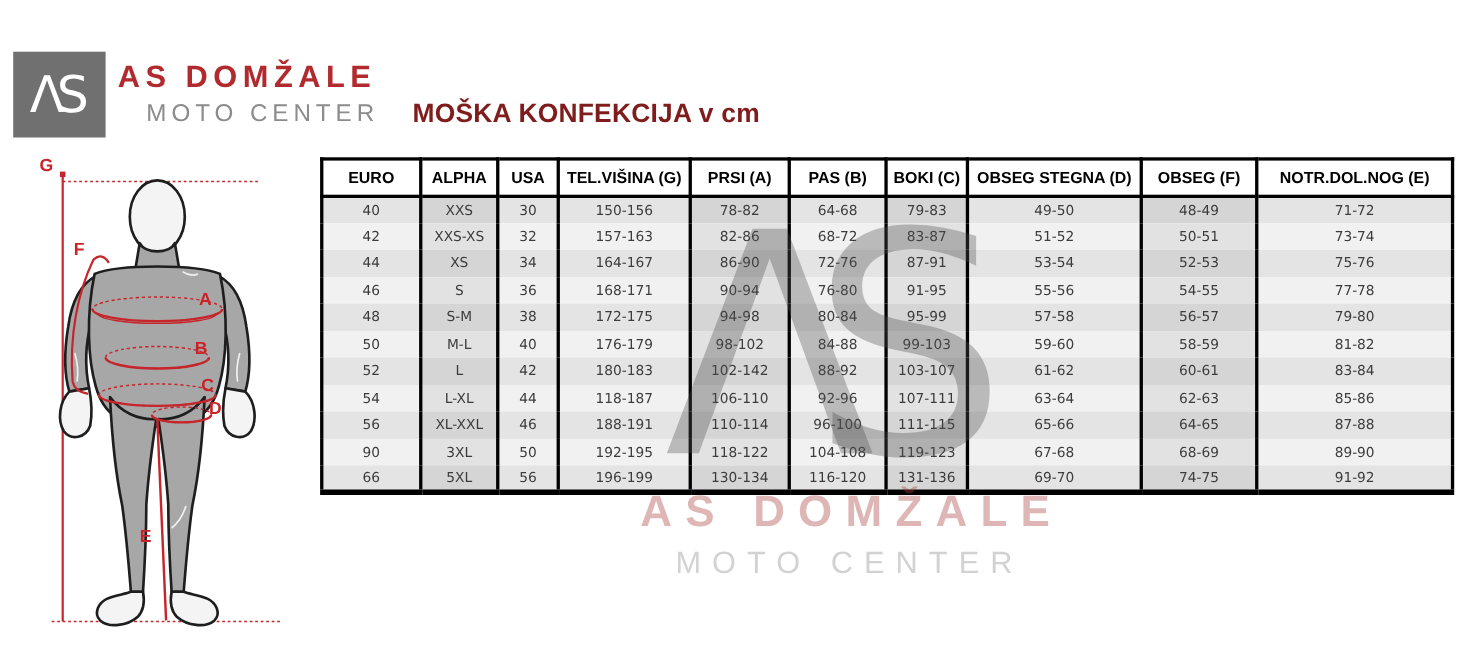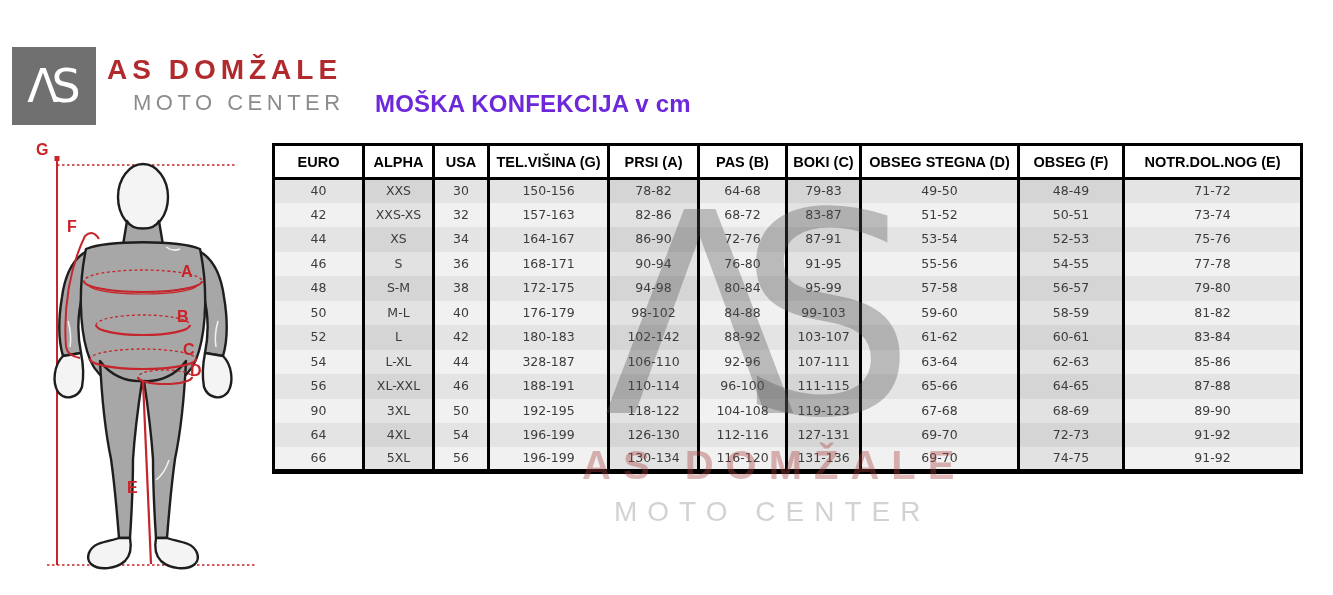--- a/index.html
+++ b/index.html
@@ -18,27 +18,27 @@
     font-family:"DejaVu Sans", sans-serif;
   }
   .brand { position:absolute; left:107px; top:54px; }
   .brand-name {
     color:#b12a2e; font-weight:bold; font-size:28px; letter-spacing:5px; white-space:nowrap;
   }
   .brand-sub {
     color:#8c8c8c; font-size:22px; letter-spacing:4.5px; margin-top:4px; margin-left:26px; white-space:nowrap;
   }
   .page-title {
-    position:absolute; left:375px; top:90px; font-size:24px; font-weight:bold; color:#6d28d9;
+    position:absolute; left:375px; top:90px; font-size:24px; font-weight:bold; color:#7f1d1d;
     letter-spacing:0.2px; white-space:nowrap;
   }
   
   .figure-wrap { position:absolute; left:20px; top:135px; width:250px; height:450px; }
   
-  .table-wrap { position:absolute; left:272px; top:143px; }
+  .table-wrap { position:absolute; left:291px; top:143px; }
   table.size-table { border-collapse:collapse; table-layout:fixed; width:1028px;
     font-family:"DejaVu Sans", sans-serif; }
   table.size-table th {
     border:3px solid #000; background:#ffffff; color:#000;
     font-size:14.5px; font-weight:bold; height:34px; padding:0 2px; text-align:center;
     font-family:"Liberation Sans", sans-serif;
   }
   table.size-table td {
     border-left:3px solid #000; border-right:3px solid #000;
     font-size:12.5px; color:#3c3c3c; text-align:center;
@@ -243,21 +243,21 @@
           <td>88-92</td>
           <td class="shaded">103-107</td>
           <td>61-62</td>
           <td class="shaded">60-61</td>
           <td>83-84</td>
         </tr>
         <tr>
           <td>54</td>
           <td class="shaded">L-XL</td>
           <td>44</td>
-          <td>328-187</td>
+          <td>118-187</td>
           <td class="shaded">106-110</td>
           <td>92-96</td>
           <td class="shaded">107-111</td>
           <td>63-64</td>
           <td class="shaded">62-63</td>
           <td>85-86</td>
         </tr>
         <tr>
           <td>56</td>
           <td class="shaded">XL-XXL</td>
@@ -276,32 +276,20 @@
           <td>50</td>
           <td>192-195</td>
           <td class="shaded">118-122</td>
           <td>104-108</td>
           <td class="shaded">119-123</td>
           <td>67-68</td>
           <td class="shaded">68-69</td>
           <td>89-90</td>
         </tr>
         <tr>
-          <td>64</td>
-          <td class="shaded">4XL</td>
-          <td>54</td>
-          <td>196-199</td>
-          <td class="shaded">126-130</td>
-          <td>112-116</td>
-          <td class="shaded">127-131</td>
-          <td>69-70</td>
-          <td class="shaded">72-73</td>
-          <td>91-92</td>
-        </tr>
-        <tr>
           <td>66</td>
           <td class="shaded">5XL</td>
           <td>56</td>
           <td>196-199</td>
           <td class="shaded">130-134</td>
           <td>116-120</td>
           <td class="shaded">131-136</td>
           <td>69-70</td>
           <td class="shaded">74-75</td>
           <td>91-92</td>

